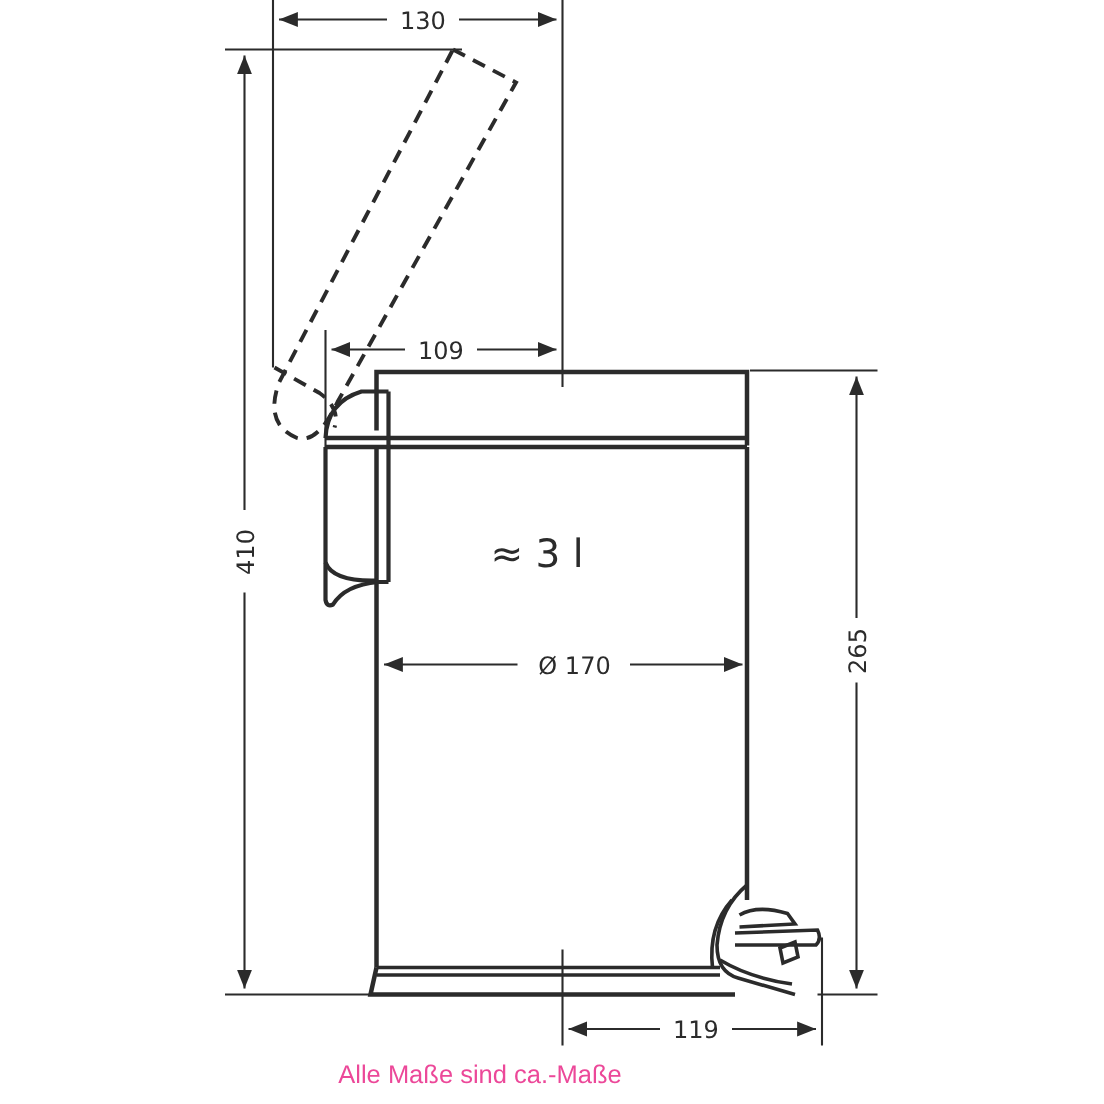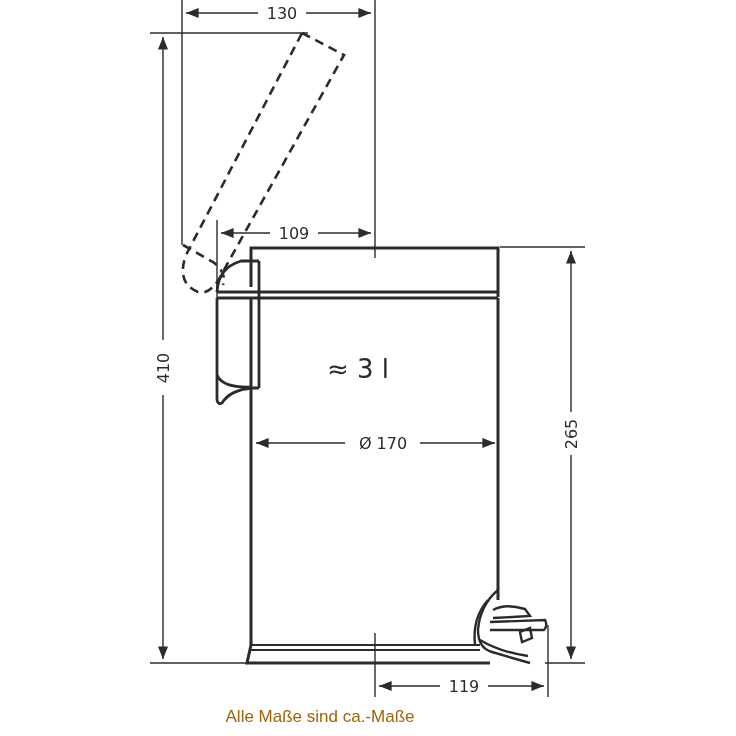--- a/index.html
+++ b/index.html
@@ -1,21 +1,21 @@
 <!DOCTYPE html>
 <html><head>
 <meta charset="utf-8">
 <style>
   html, body { margin: 0; padding: 0; background: #ffffff; }
   body { width: 736px; height: 736px; overflow: hidden; position: relative; }
   #drawing { position: absolute; left: 0; top: 0; width: 736px; height: 736px; }
   .dim-text { font-family: "DejaVu Sans", sans-serif; font-size: 16px; fill: #2b2b2b; }
   .vol-text { font-family: "DejaVu Sans", sans-serif; font-size: 26px; fill: #2b2b2b; }
   .caption { position: absolute; left: 0; width: 640px; top: 707px; text-align: center;
-             font-family: "Liberation Sans", sans-serif; font-size: 17px; color: #a16207; }
+             font-family: "Liberation Sans", sans-serif; font-size: 17px; color: #ec4899; }
 </style>
 </head>
 <body>
 
 <svg id="drawing" viewBox="0 0 736 736" xmlns="http://www.w3.org/2000/svg">
   <defs>
     <marker id="arr" viewBox="0 0 10 10" refX="10" refY="5" markerWidth="9" markerHeight="9" orient="auto-start-reverse">
       <path d="M0,1 L10,5 L0,9 z" fill="#2b2b2b"></path>
     </marker>
   </defs>

